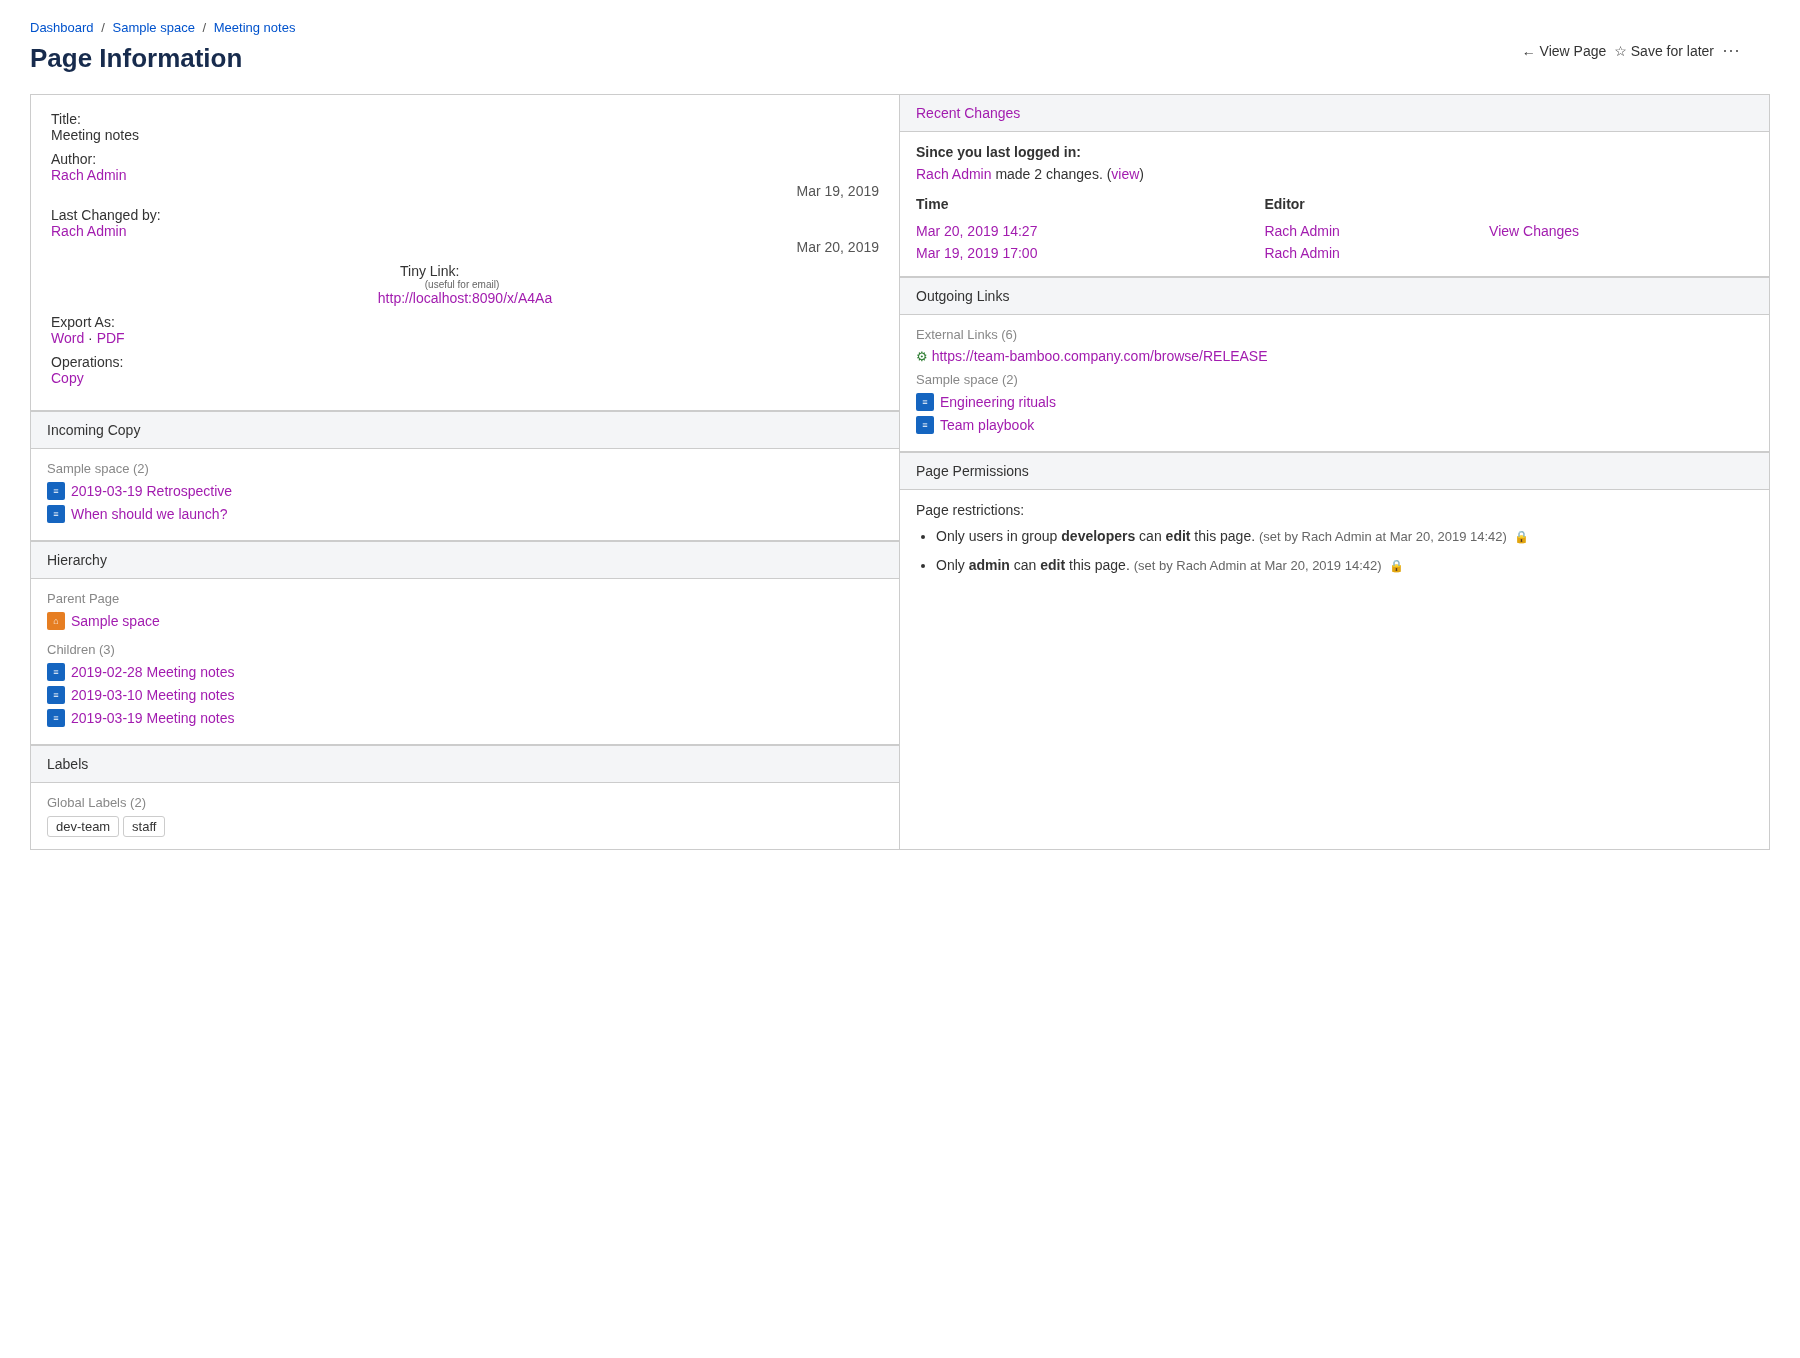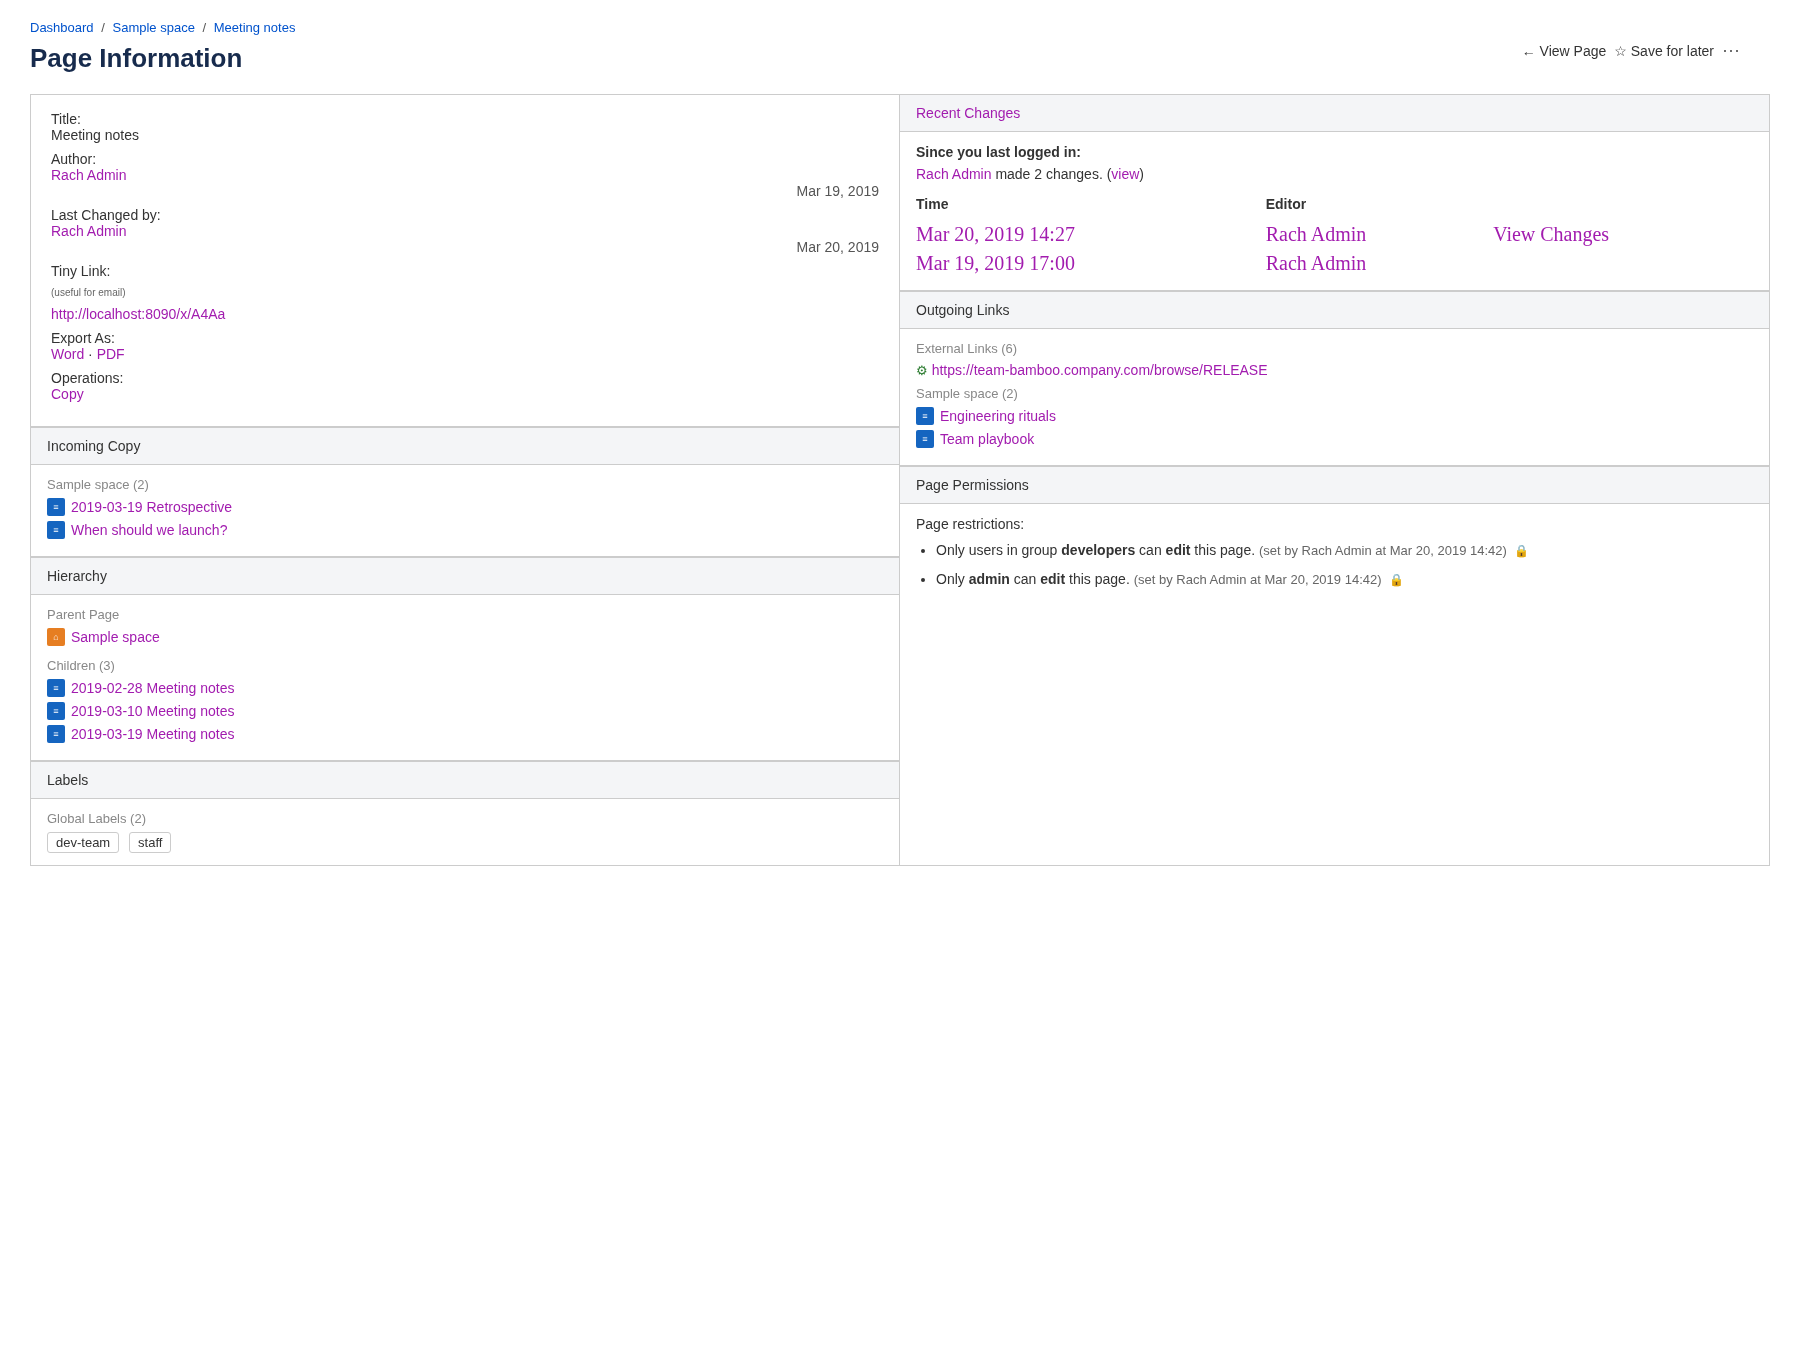--- a/index.html
+++ b/index.html
@@ -156,22 +156,21 @@
     }
     .changes-table th {
       font-weight: bold;
       text-align: left;
       padding: 4px 8px 8px 0;
       font-size: 14px;
       color: #333;
     }
     .changes-table td {
       padding: 3px 8px 3px 0;
-      font-size: 20px;
-      font-family: Liberation Serif, serif;
+      font-size: 14px;
     }
     .view-page-history {
       text-align: right;
       padding: 8px 16px;
       border-bottom: 1px solid #ccc;
     }
     
     .external-label {
       color: #888;
       font-size: 13px;
@@ -211,27 +210,27 @@
       font-size: 12px;
       margin-left: 4px;
     }
     
     .label-tag {
       display: inline-block;
       border: 1px solid #ccc;
       border-radius: 3px;
       padding: 2px 8px;
       font-size: 13px;
-      margin-right: 6px;
+      margin-right: 0;
       color: #333;
     }
     .tiny-link-row {
       display: flex;
-      align-items: flex-start;
-      gap: 8px;
+      align-items: center;
+      gap: 0;
       flex-wrap: wrap;
     }
     .tiny-note {
       font-size: 10px;
       color: #666;
       margin-right: 6px;
     }
   </style>
 </head>
 <body>

